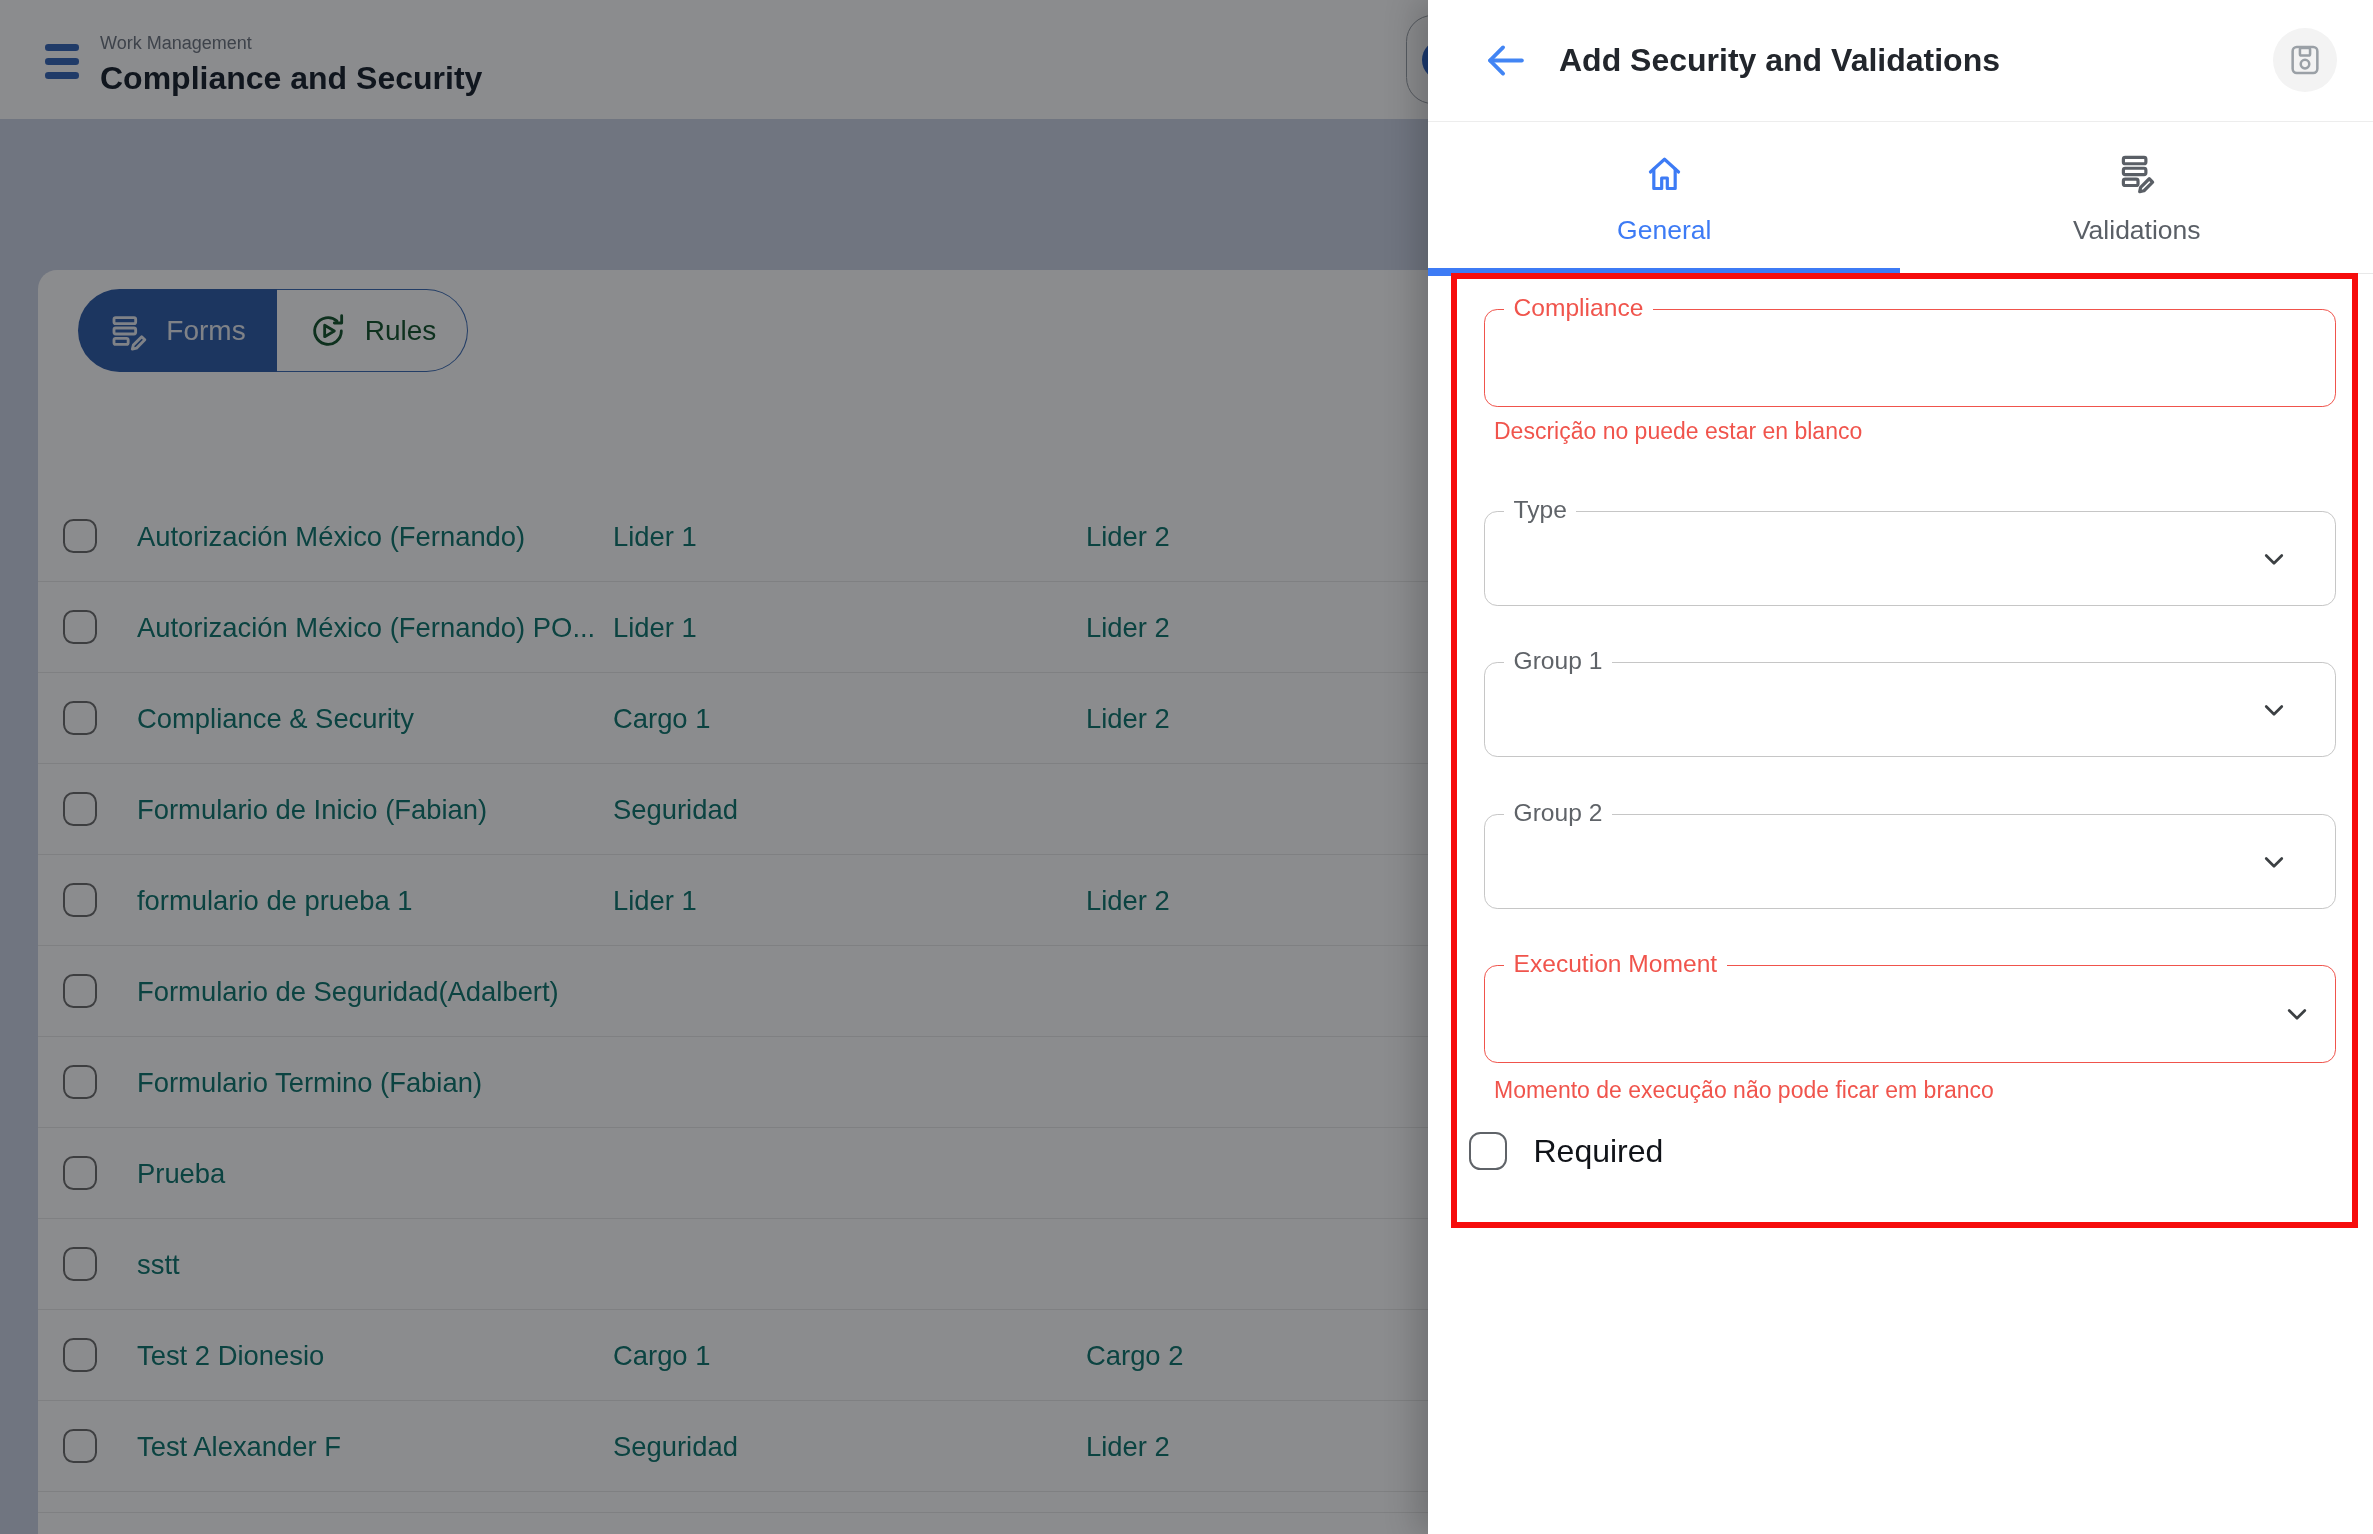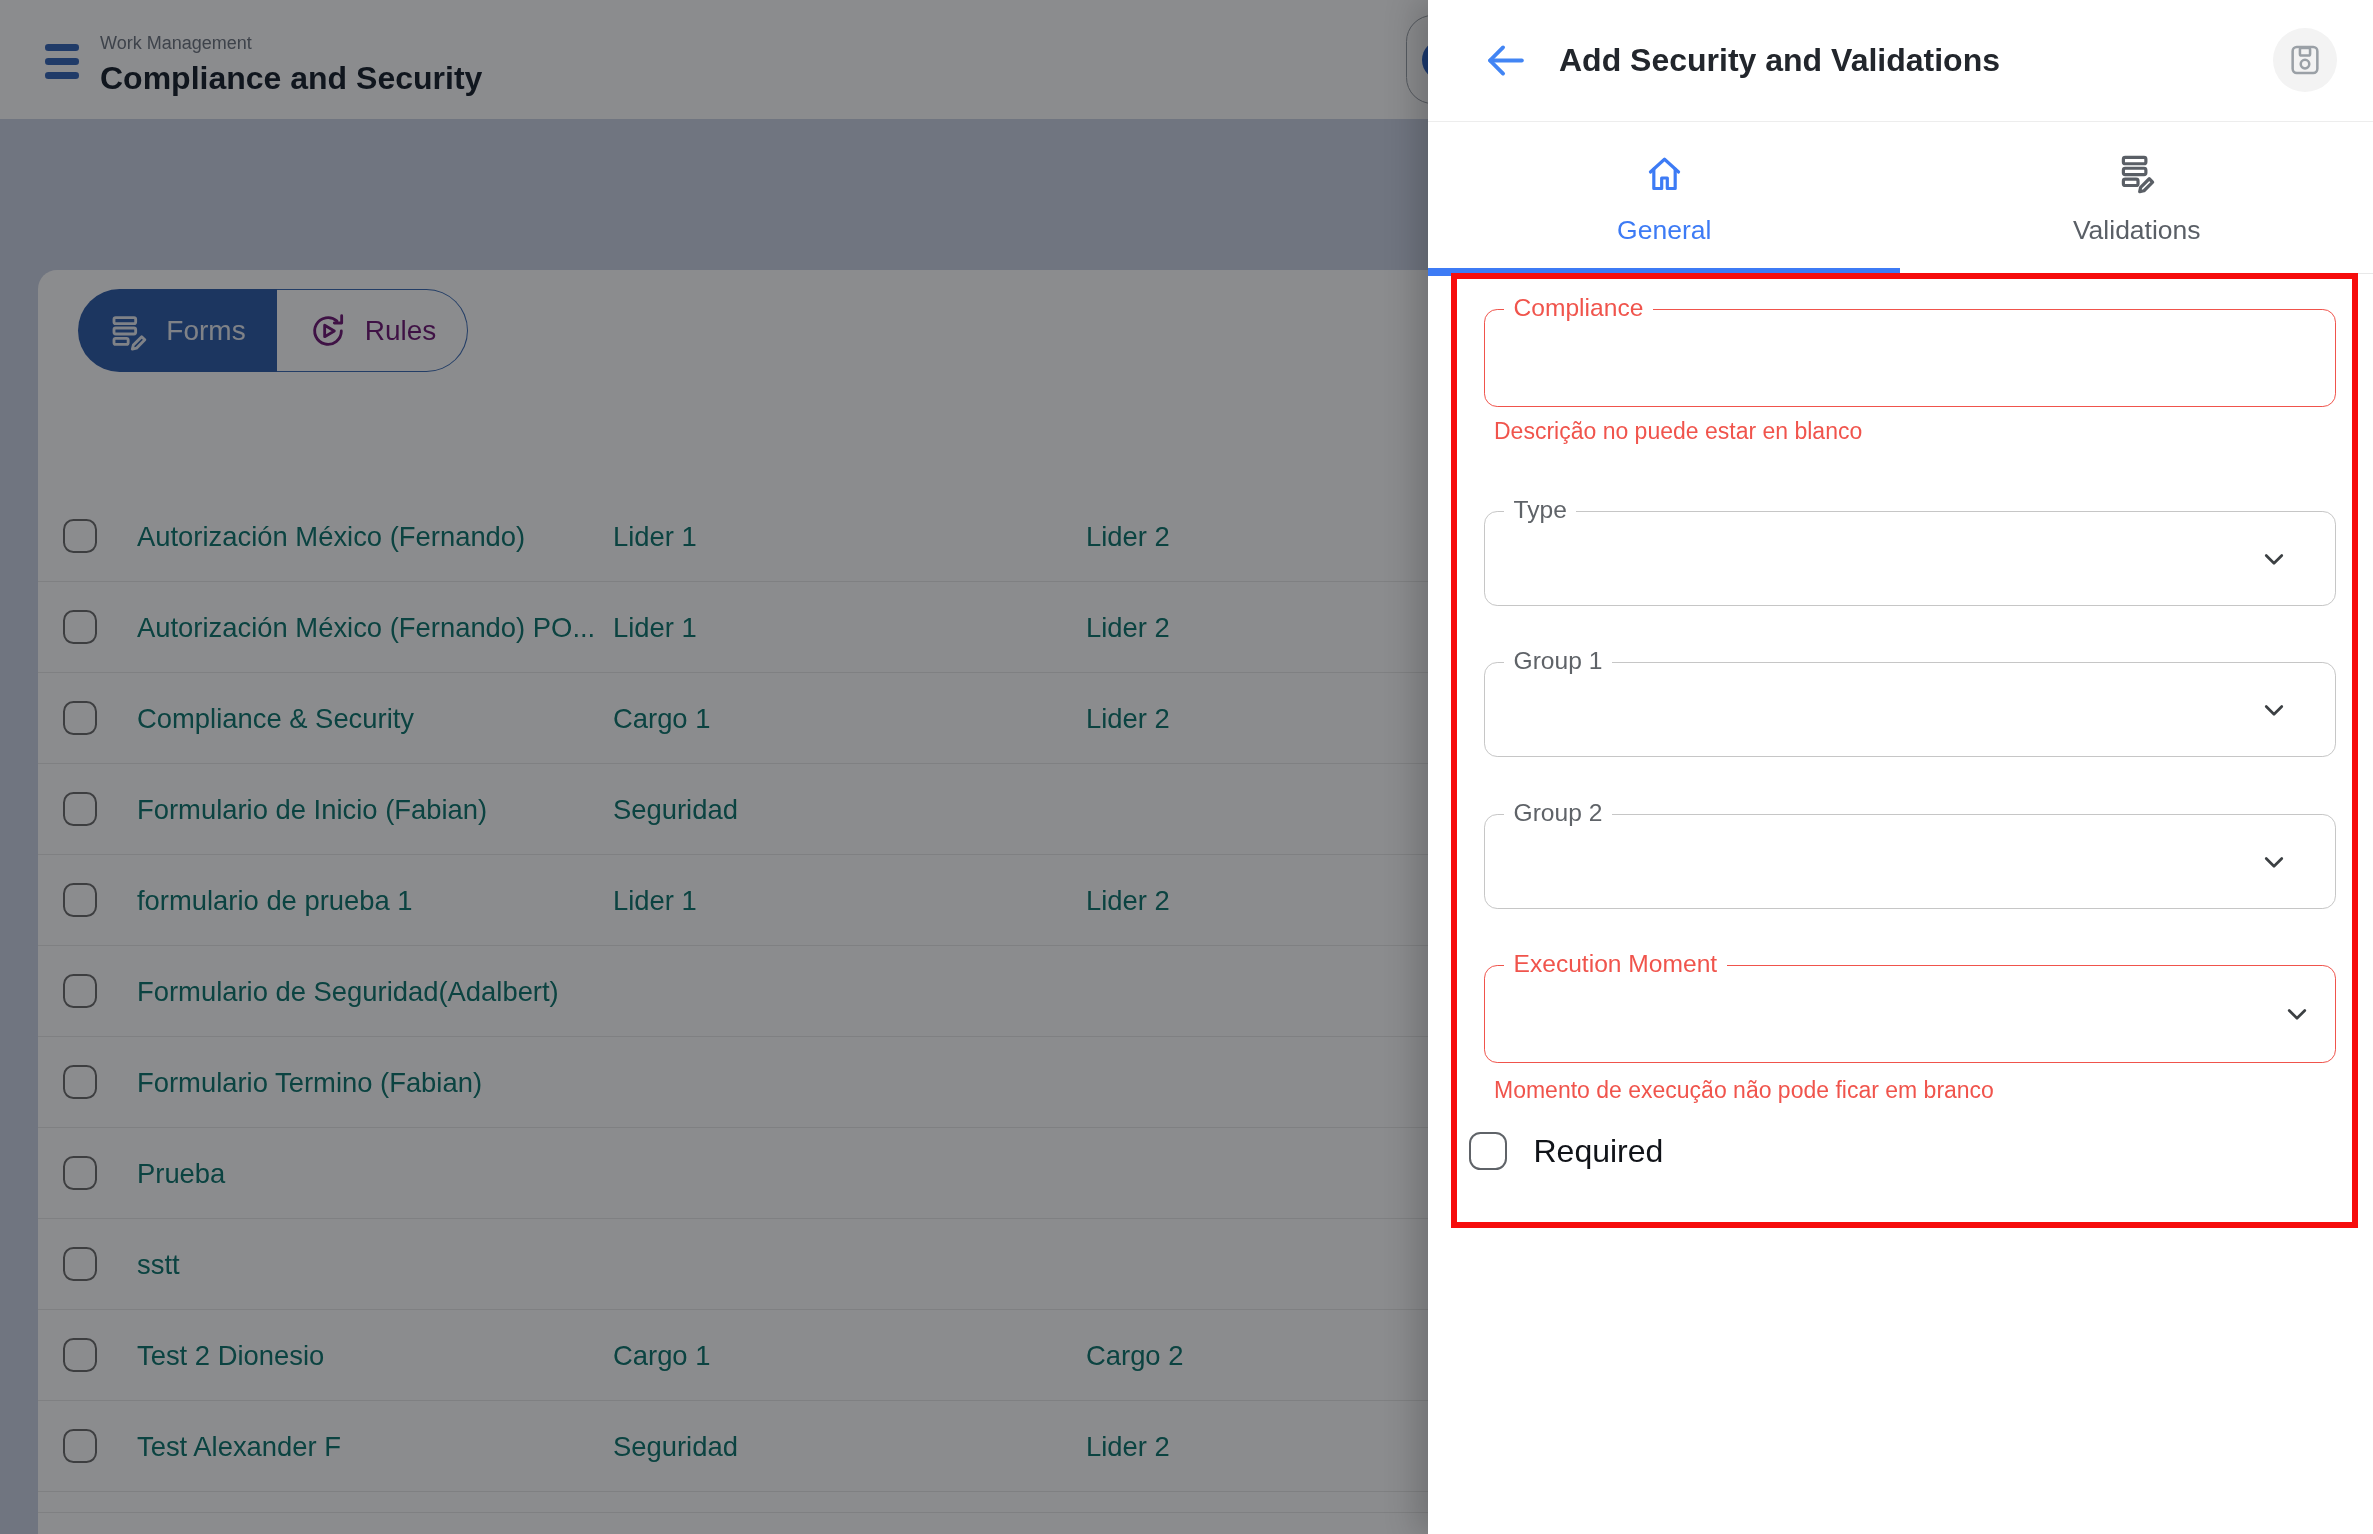--- a/index.html
+++ b/index.html
@@ -30,21 +30,21 @@
   .content-bg { position: absolute; left: 0; top: 119px; right: 0; bottom: 0; background: #ccd3e4; }
 
   .card { position: absolute; left: 38px; top: 151px; width: 2298px; height: 1353px;
     background: #ffffff; border-radius: 19px; overflow: hidden; }
 
   
   .pills { position: absolute; left: 40px; top: 19px; display: flex; }
   .pill { height: 83px; display: flex; align-items: center; justify-content: center;
     gap: 17px; font-size: 28px; font-weight: 500; }
   .pill.forms { width: 199px; background: #2f5da9; color: #e8ecf2; border-radius: 42px 0 0 42px; }
-  .pill.rules { width: 191px; border: 1.9px solid #3b6bb4; border-left: none; color: #701a75; border-radius: 0 42px 42px 0; justify-content: center; }
+  .pill.rules { width: 191px; border: 1.9px solid #3b6bb4; border-left: none; color: #14532d; border-radius: 0 42px 42px 0; justify-content: center; }
   .pill svg { width: 40px; height: 40px; }
 
   
   .cbx { width: 34px; height: 34px; border: 2.8px solid #6d6d6d; border-radius: 10.4px; background: transparent; }
   .thead { position: absolute; left: 0; top: 127px; width: 100%; height: 95px;
     border-bottom: 0.9px solid #d9d9d9; font-size: 27.4px; color: #3a3f46; }
   .thead .cbx { position: absolute; left: 24.6px; top: 30px; }
   .hcell { position: absolute; top: 0; height: 95px; line-height: 83px; white-space: nowrap; }
   .c1 { left: 99px; } .c2 { left: 575px; } .c3 { left: 1048px; }
   .sort-arrow { font-size: 30px; color: #4c5058; margin-left: 13.2px; }

